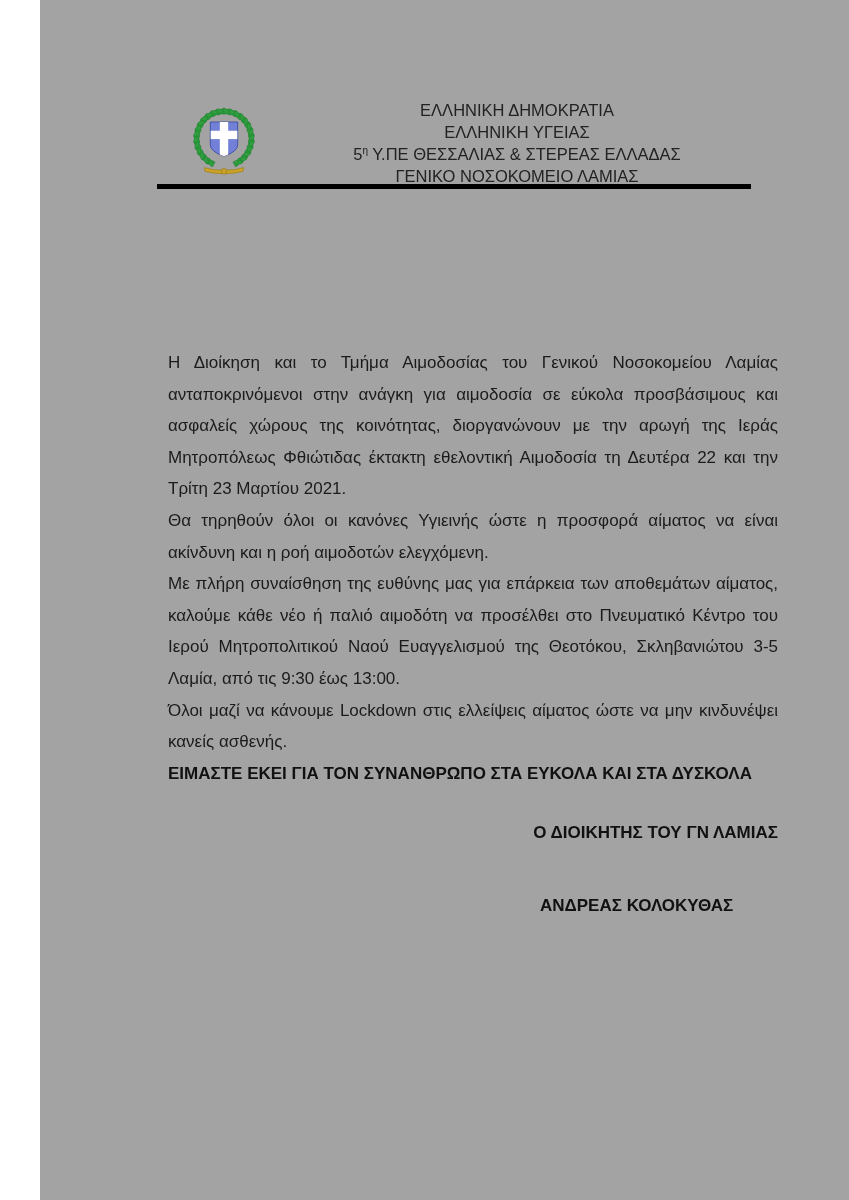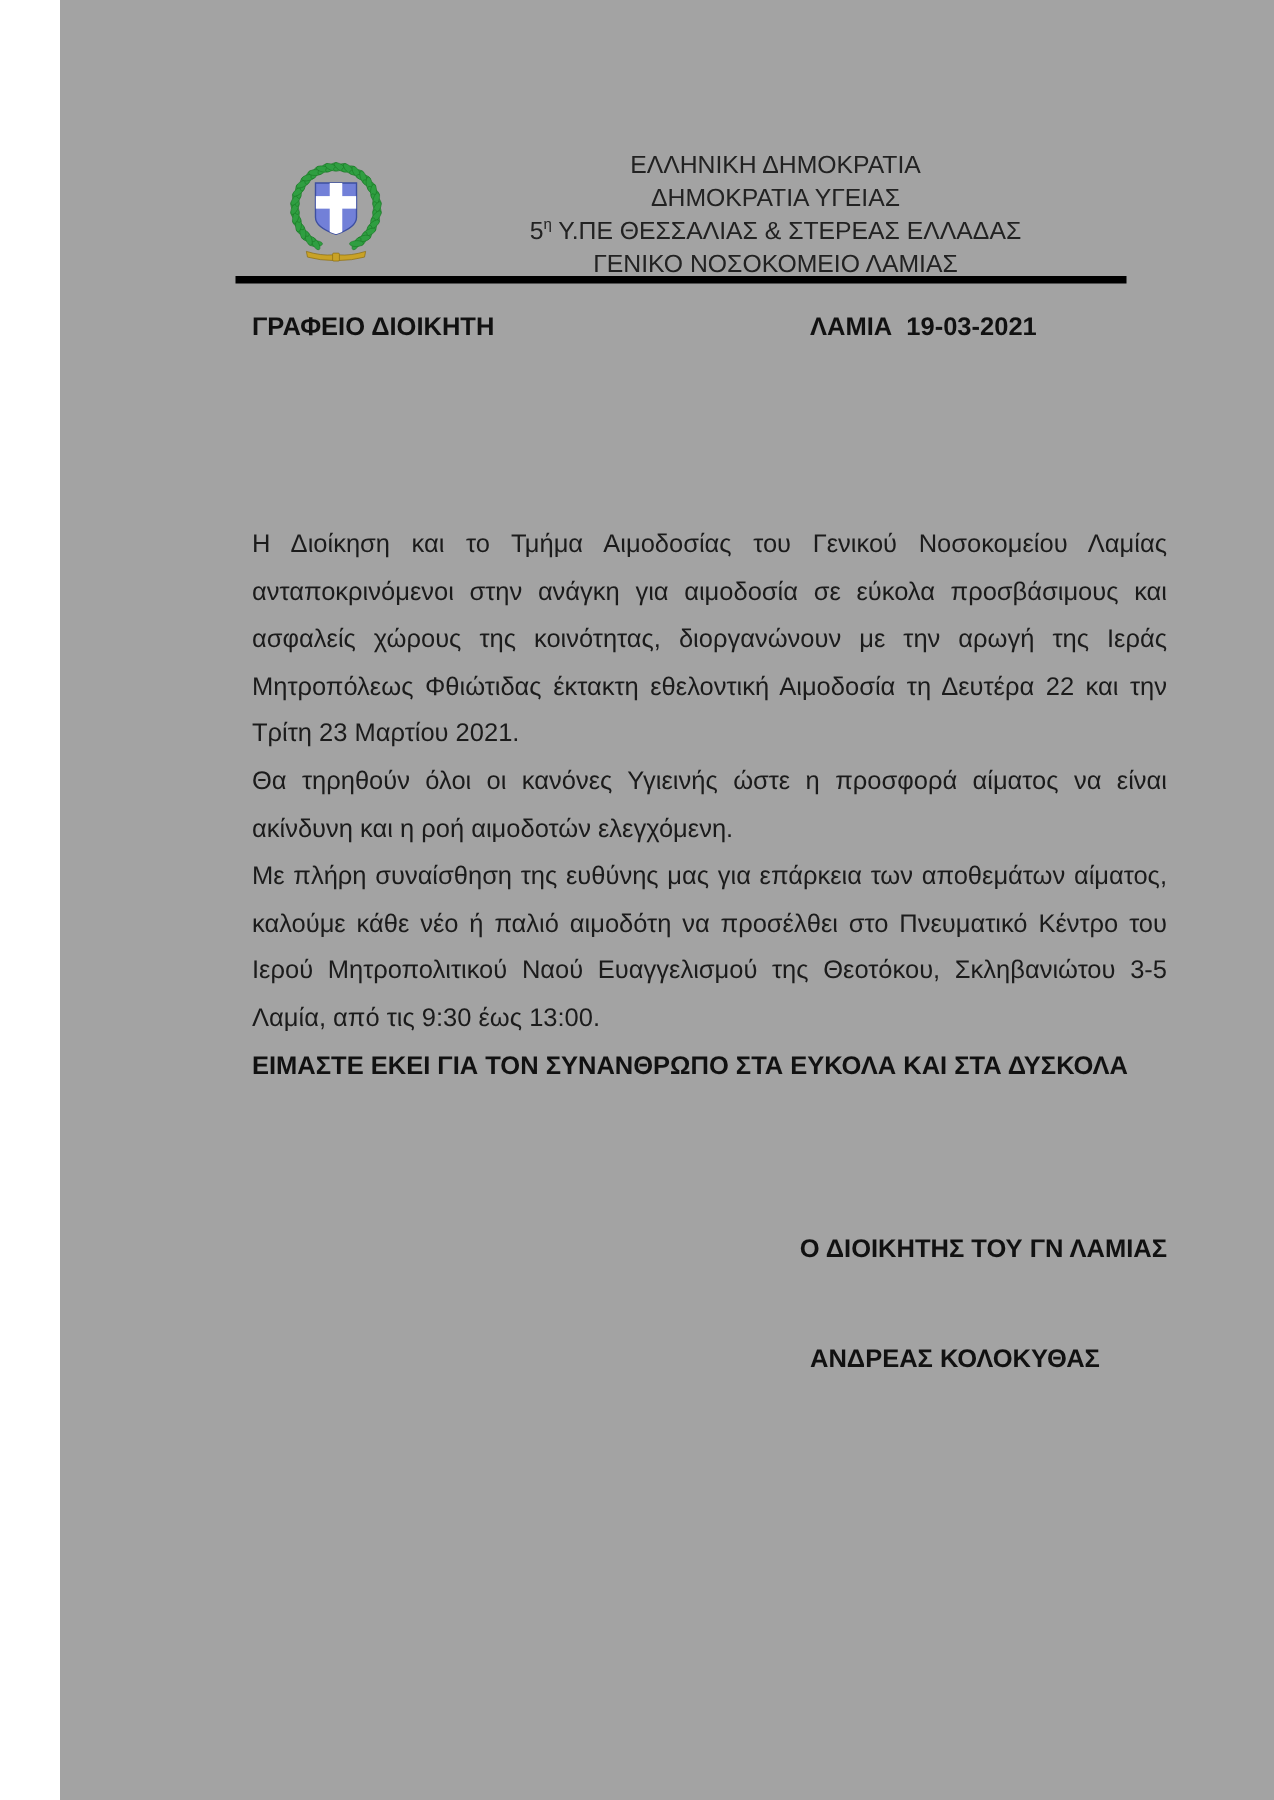--- a/index.html
+++ b/index.html
@@ -130,36 +130,33 @@
 
     <path d="M32 22 H68 V52 Q68 61 50 67 Q32 61 32 52 Z" stroke="#3d4fa0" stroke-width="1.2" fill="#7280d8"></path>
     <g clip-path="url(#shieldClip)" fill="#ffffff">
       <rect x="44.5" y="22" width="11" height="45"></rect>
       <rect x="32" y="33.5" width="36" height="11"></rect>
     </g>
   </svg>
 
   <div class="header-text">
     <div>ΕΛΛΗΝΙΚΗ ΔΗΜΟΚΡΑΤΙΑ</div>
-    <div>ΔΗΜΟΚΡΑΤΙΑ ΥΓΕΙΑΣ</div>
+    <div>ΕΛΛΗΝΙΚΗ ΥΓΕΙΑΣ</div>
     <div><span>5</span><span class="sup">η</span><span> Υ.ΠΕ ΘΕΣΣΑΛΙΑΣ &amp; ΣΤΕΡΕΑΣ ΕΛΛΑΔΑΣ</span></div>
     <div>ΓΕΝΙΚΟ ΝΟΣΟΚΟΜΕΙΟ ΛΑΜΙΑΣ</div>
   </div>
 
   <div class="header-rule"></div>
 
-  <div class="meta-row">
-    <span>ΓΡΑΦΕΙΟ ΔΙΟΙΚΗΤΗ</span>
-    <span class="place-date">ΛΑΜΙΑ  19-03-2021</span>
-  </div>
 
 
   <div class="body-text">
     <p>Η Διοίκηση και το Τμήμα Αιμοδοσίας του Γενικού Νοσοκομείου Λαμίας ανταποκρινόμενοι στην ανάγκη για αιμοδοσία σε εύκολα προσβάσιμους και ασφαλείς χώρους της κοινότητας, διοργανώνουν με την αρωγή της Ιεράς Μητροπόλεως Φθιώτιδας έκτακτη εθελοντική Αιμοδοσία  τη Δευτέρα 22 και την Τρίτη 23 Μαρτίου 2021.</p>
     <p>Θα τηρηθούν όλοι οι κανόνες Υγιεινής  ώστε η προσφορά αίματος να είναι ακίνδυνη και η ροή αιμοδοτών ελεγχόμενη.</p>
     <p>Με πλήρη συναίσθηση της ευθύνης μας για επάρκεια  των αποθεμάτων αίματος, καλούμε  κάθε νέο ή παλιό αιμοδότη να προσέλθει στο Πνευματικό Κέντρο του Ιερού Μητροπολιτικού Ναού Ευαγγελισμού της Θεοτόκου, Σκληβανιώτου 3-5 Λαμία, από τις 9:30  έως 13:00.</p>
+    <p>Όλοι μαζί να κάνουμε Lockdown στις ελλείψεις αίματος ώστε να μην κινδυνέψει κανείς ασθενής.</p>
     <p class="bold-line">ΕΙΜΑΣΤΕ ΕΚΕΙ ΓΙΑ ΤΟΝ ΣΥΝΑΝΘΡΩΠΟ ΣΤΑ ΕΥΚΟΛΑ ΚΑΙ ΣΤΑ ΔΥΣΚΟΛΑ</p>
   </div>
 
   <div class="sig-role">Ο ΔΙΟΙΚΗΤΗΣ ΤΟΥ ΓΝ ΛΑΜΙΑΣ</div>
   <div class="sig-name">ΑΝΔΡΕΑΣ ΚΟΛΟΚΥΘΑΣ</div>
 
 </div>
 
 </body></html>

